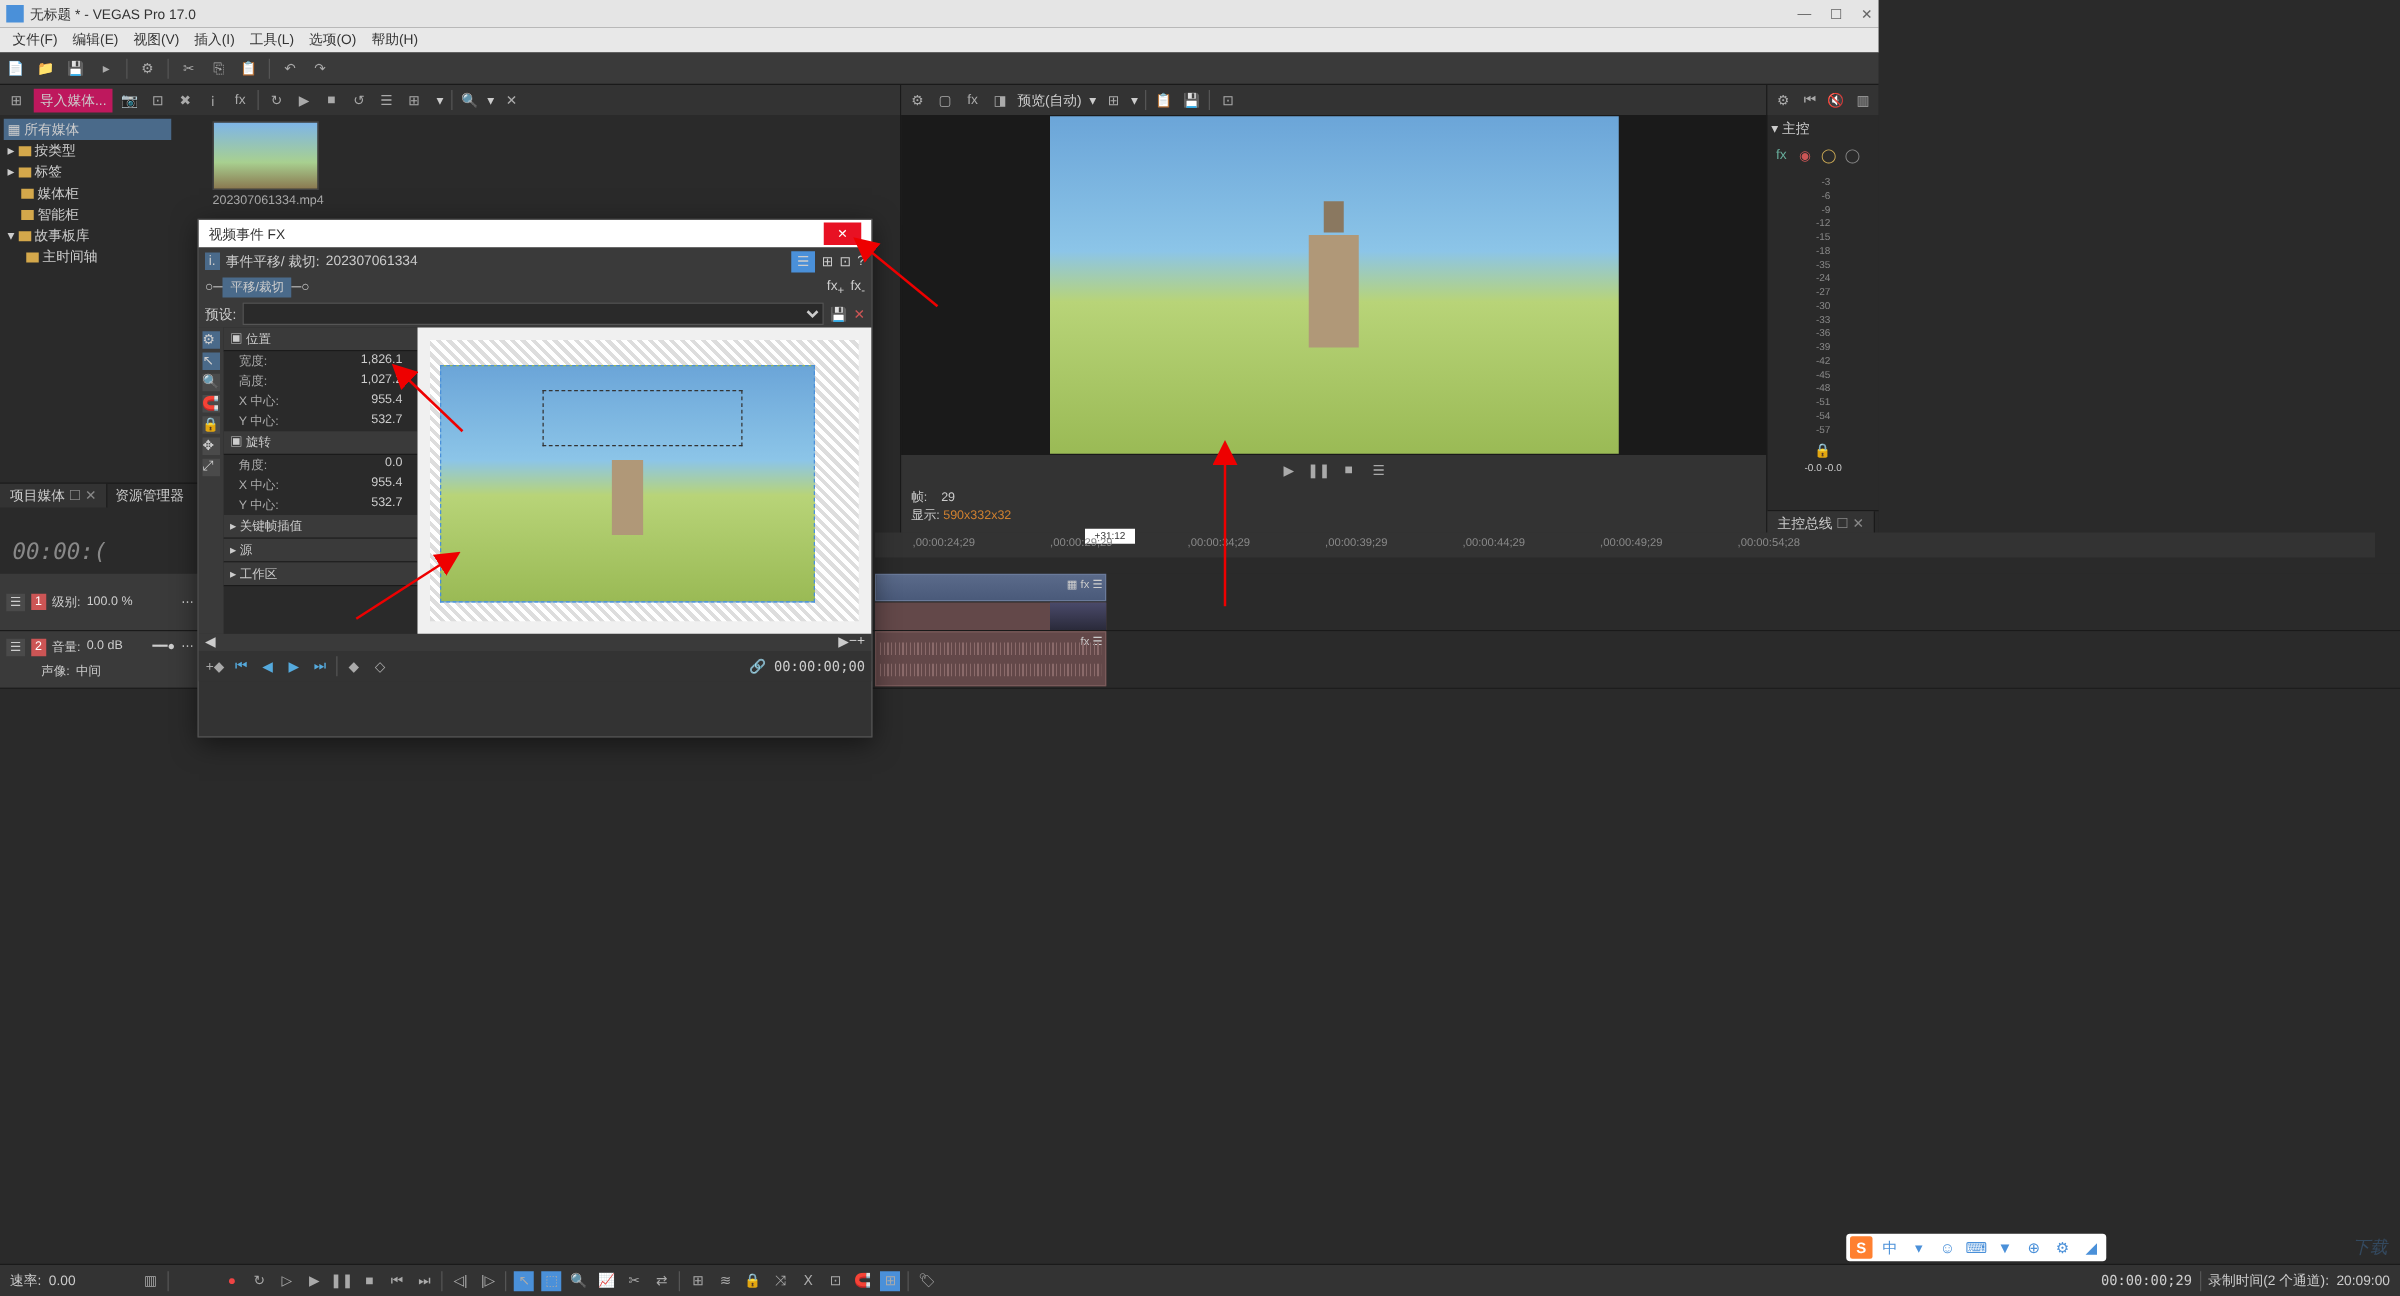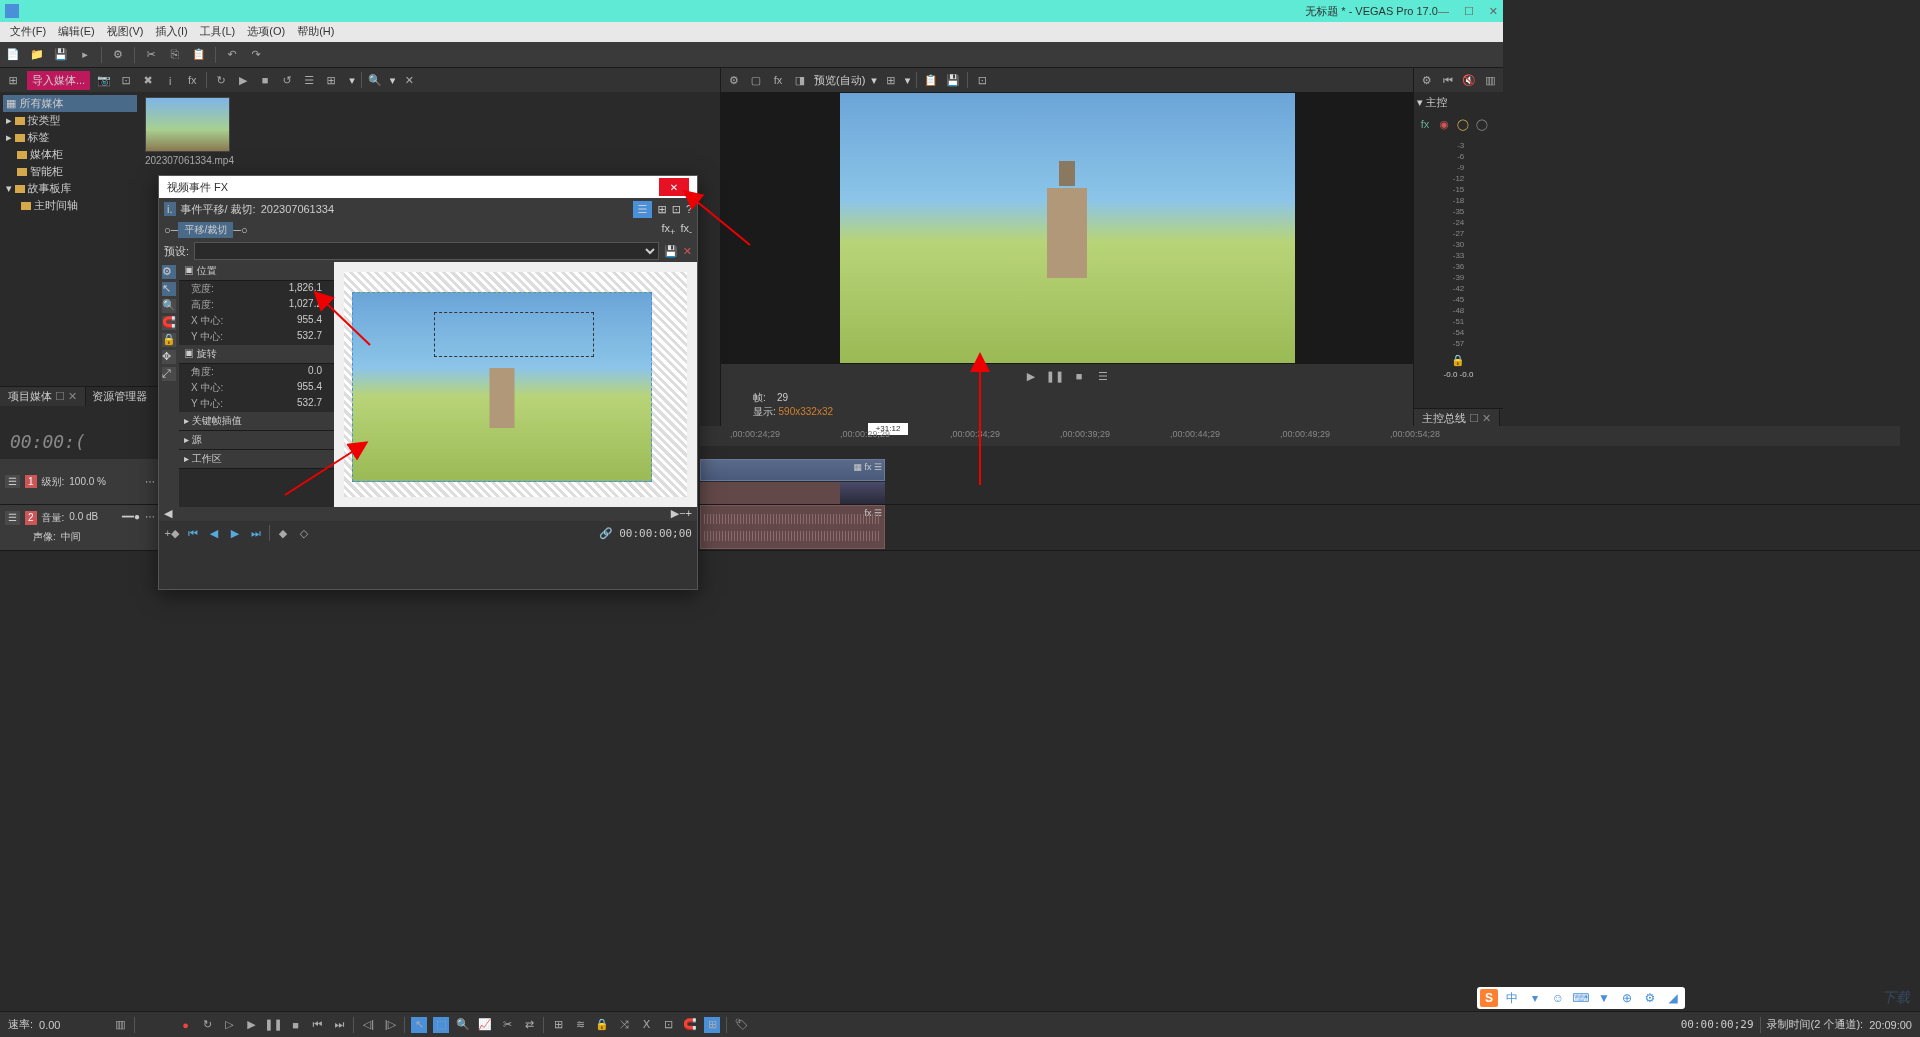--- a/index.html
+++ b/index.html
@@ -1,45 +1,45 @@
 <!DOCTYPE html>
 <html><head>
 <meta charset="utf-8">
 <style>
 * { margin: 0; padding: 0; box-sizing: border-box; font-family: "Microsoft YaHei", sans-serif; }
 body { background: #2a2a2a; color: #ccc; font-size: 11px; overflow: hidden; width: 1503px; height: 840px; }
-.titlebar { height: 22px; background: #5eead4; display: flex; align-items: center; padding: 0 5px; color: #333; text-align: right; }
+.titlebar { height: 22px; background: #e5e5e5; display: flex; align-items: center; padding: 0 5px; color: #333; }
 .titlebar .icon { width: 14px; height: 14px; background: #4a90d9; margin-right: 5px; }
 .titlebar .title { flex: 1; }
 .titlebar .win-btns { display: flex; gap: 15px; color: #666; }
 .menubar { height: 20px; background: #e8e8e8; display: flex; padding: 0 5px; gap: 2px; color: #333; }
 .menubar span { padding: 2px 5px; }
 .toolbar-main { height: 26px; background: #3a3a3a; display: flex; align-items: center; padding: 0 5px; gap: 8px; border-bottom: 1px solid #1a1a1a; }
 .tb-btn { width: 16px; height: 16px; display: inline-flex; align-items: center; justify-content: center; color: #aaa; }
 .tb-sep { width: 1px; height: 16px; background: #555; }
 .main-area { display: flex; height: 360px; }
 .media-panel { width: 720px; background: #2a2a2a; display: flex; flex-direction: column; }
 .media-toolbar { height: 24px; background: #333; display: flex; align-items: center; padding: 0 5px; gap: 6px; }
 .media-content { flex: 1; display: flex; }
 .media-tree { width: 140px; background: #2a2a2a; padding: 3px; }
 .tree-item { padding: 1px 3px; display: flex; align-items: center; gap: 3px; }
 .tree-item.selected { background: #4a6a8a; }
 .tree-folder { width: 10px; height: 8px; background: #d4a84b; display: inline-block; }
 .media-grid { flex: 1; padding: 5px; }
-.media-thumb { width: 85px; display: inline-block; }
+.media-thumb { width: 85px; display: inline-block; margin-left: 25px; }
 .media-thumb .img { width: 85px; height: 55px; background: linear-gradient(to bottom, #7eb5e8 0%, #a8d090 60%, #8a7850 100%); border: 1px solid #444; position: relative; }
 .media-thumb .label { font-size: 10px; color: #aaa; margin-top: 3px; text-align: center; }
 .preview-panel { flex: 1; background: #2a2a2a; display: flex; flex-direction: column; border-left: 1px solid #1a1a1a; }
 .preview-toolbar { height: 24px; background: #333; display: flex; align-items: center; padding: 0 5px; gap: 6px; }
 .preview-video { flex: 1; background: #1a1a1a; display: flex; align-items: center; justify-content: center; position: relative; }
 .video-frame { width: 455px; height: 270px; background: linear-gradient(to bottom, #6ba5d8 0%, #8cc5e8 40%, #b8d478 55%, #9aba55 100%); position: relative; }
 .preview-controls { height: 24px; background: #333; display: flex; align-items: center; justify-content: center; gap: 8px; }
 .preview-info { height: 40px; background: #333; display: flex; padding: 3px 8px; font-size: 10px; }
 .preview-info .left { flex: 1; }
-.preview-info .right { width: 200px; margin-left: 24px; }
+.preview-info .right { width: 200px; }
 .master-panel { width: 90px; background: #2a2a2a; border-left: 1px solid #1a1a1a; display: flex; flex-direction: column; }
 .tabs-row { height: 20px; background: #2a2a2a; display: flex; border-top: 1px solid #1a1a1a; }
 .tab { padding: 2px 8px; background: #333; border-right: 1px solid #1a1a1a; display: flex; align-items: center; gap: 3px; }
 .tab .x { color: #888; }
 .timecode-row { height: 30px; background: #2a2a2a; display: flex; align-items: center; padding: 0 10px; font-style: italic; }
 .timecode { font-size: 18px; color: #888; font-family: monospace; }
 .track-row { display: flex; height: 46px; border-bottom: 1px solid #1a1a1a; }
 .track-head { width: 160px; background: #3a3a3a; padding: 3px 5px; display: flex; align-items: center; gap: 5px; font-size: 10px; }
 .track-content { flex: 1; background: #2a2a2a; position: relative; }
 .video-clip { position: absolute; left: 0; top: 0; height: 22px; background: linear-gradient(to bottom, #5a6a8a, #4a5a7a); border: 1px solid #6a7a9a; }

